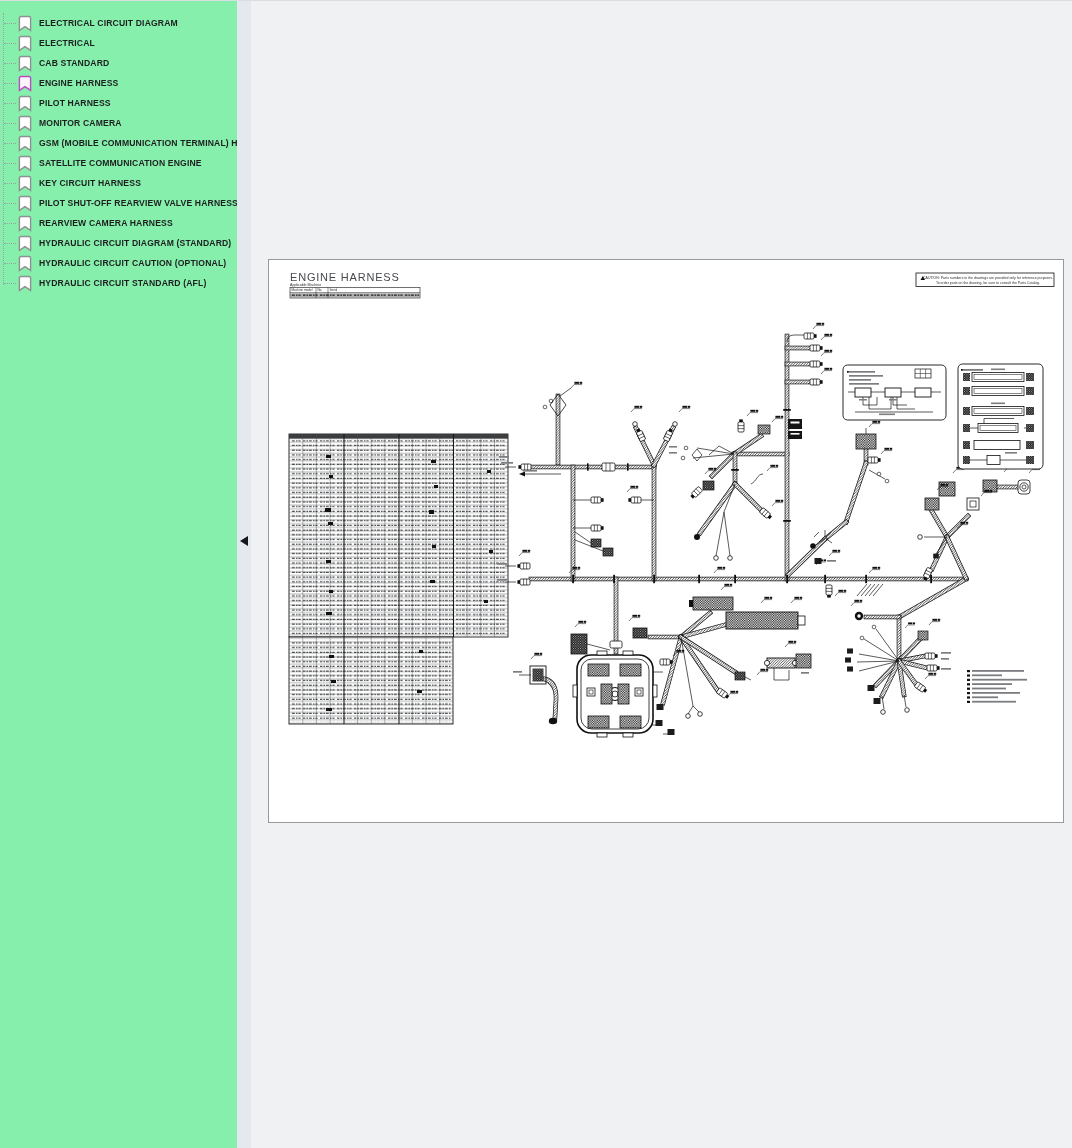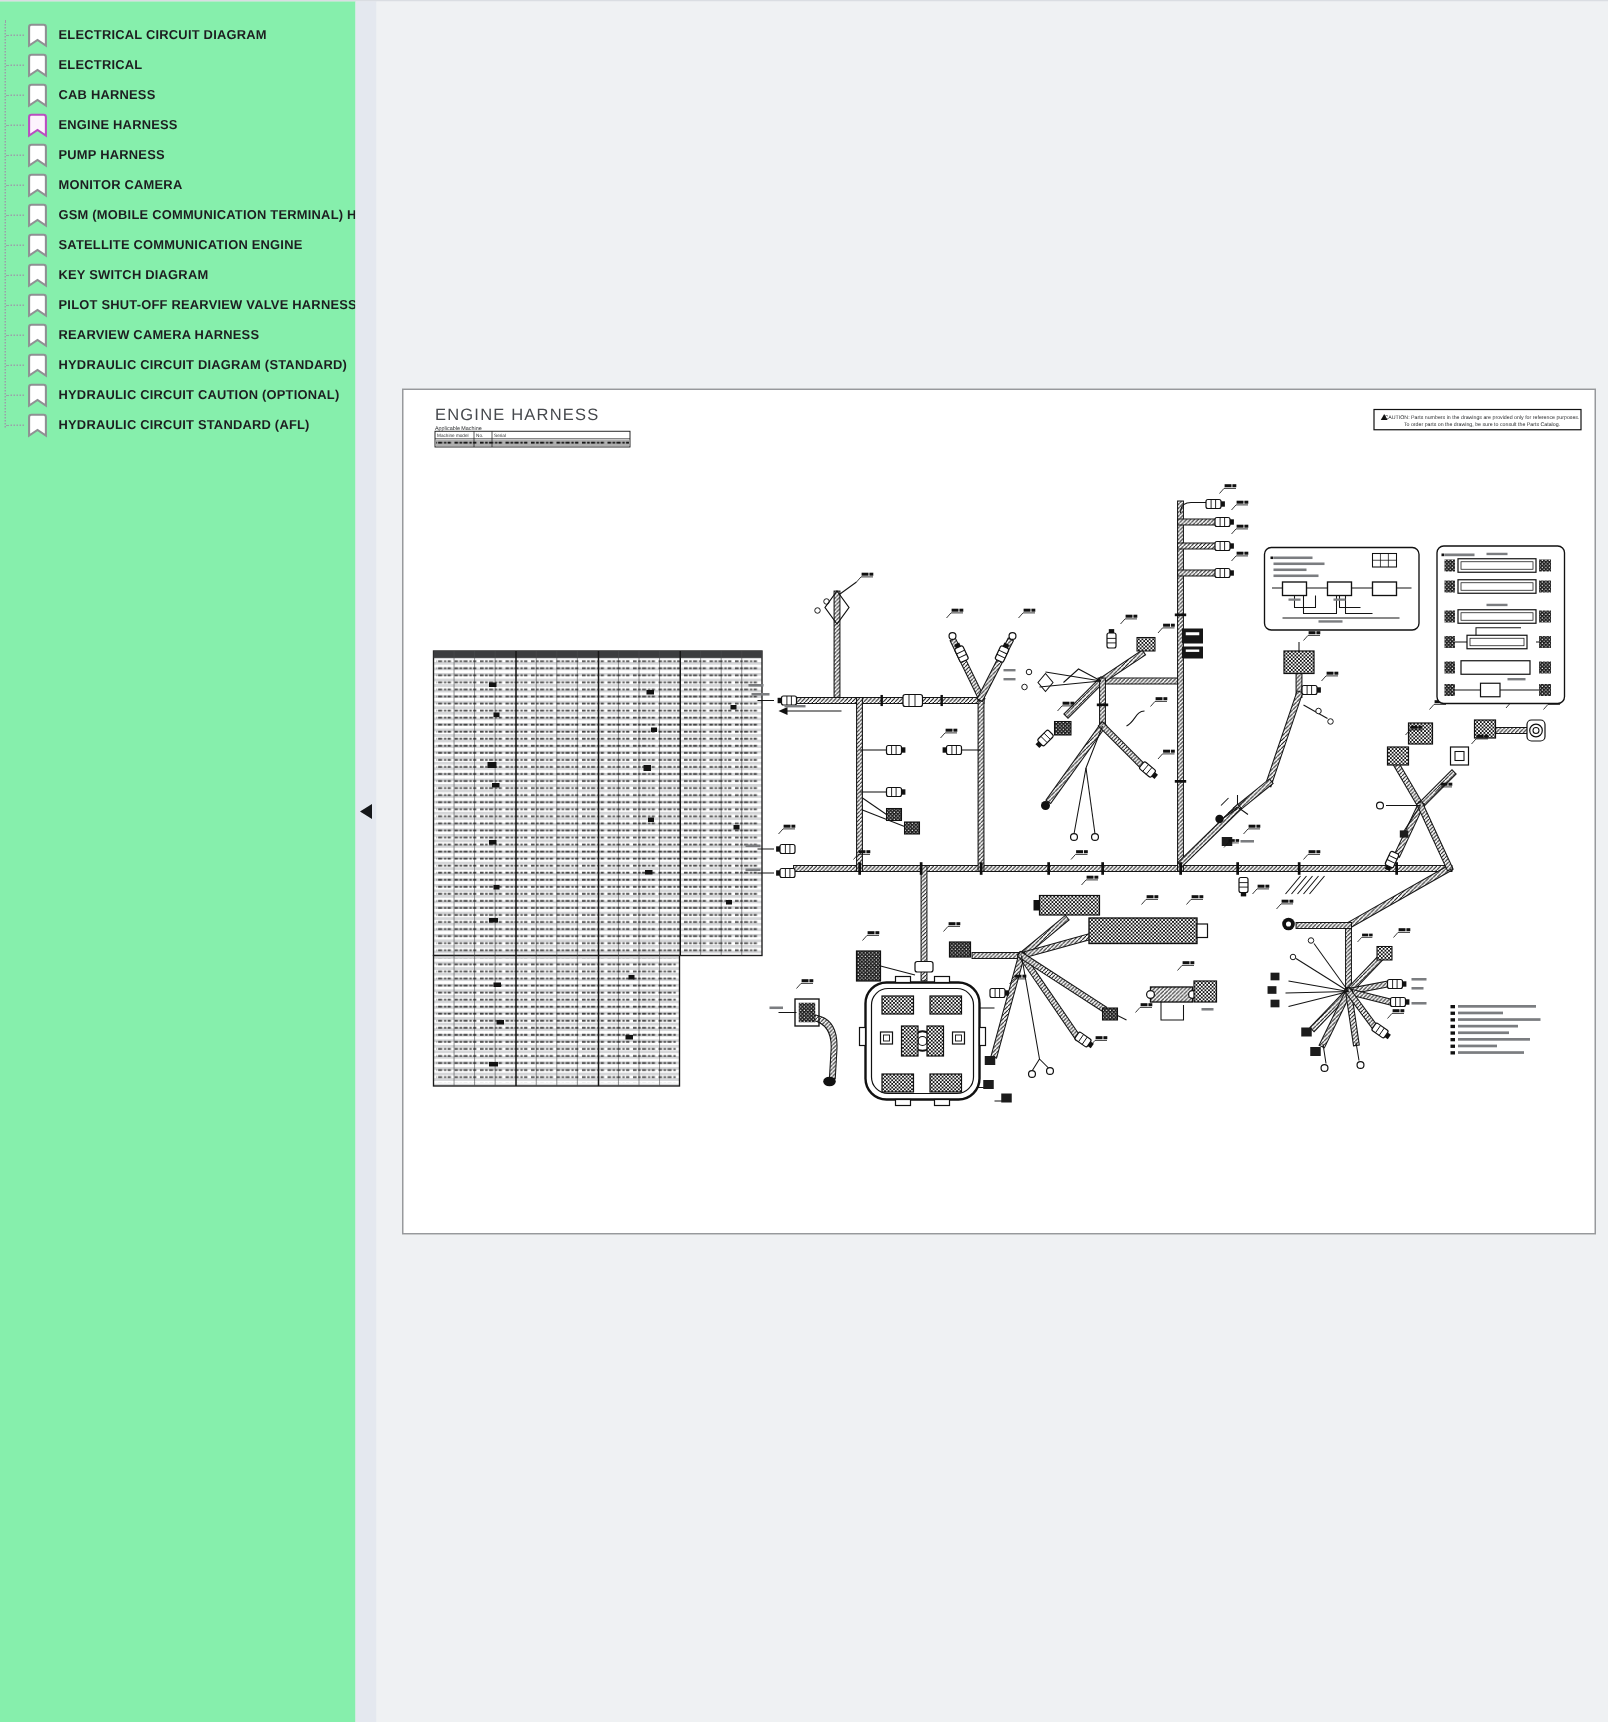--- a/index.html
+++ b/index.html
@@ -79,35 +79,35 @@
         <svg class="bm-ico" viewBox="0 0 14 17">
           <path d="M3 1.5 H11 Q12.6 1.5 12.6 3.1 V15.4 L7 11.6 L1.4 15.4 V3.1 Q1.4 1.5 3 1.5 Z"></path>
         </svg>
         <span class="bm-label">ELECTRICAL</span>
       </div>
     <div class="bm-row">
         <span class="bm-stub"></span>
         <svg class="bm-ico" viewBox="0 0 14 17">
           <path d="M3 1.5 H11 Q12.6 1.5 12.6 3.1 V15.4 L7 11.6 L1.4 15.4 V3.1 Q1.4 1.5 3 1.5 Z"></path>
         </svg>
-        <span class="bm-label">CAB HARNESS</span>
+        <span class="bm-label">CAB STANDARD</span>
       </div>
     <div class="bm-row selected">
         <span class="bm-stub"></span>
         <svg class="bm-ico" viewBox="0 0 14 17">
           <path d="M3 1.5 H11 Q12.6 1.5 12.6 3.1 V15.4 L7 11.6 L1.4 15.4 V3.1 Q1.4 1.5 3 1.5 Z"></path>
         </svg>
         <span class="bm-label">ENGINE HARNESS</span>
       </div>
     <div class="bm-row">
         <span class="bm-stub"></span>
         <svg class="bm-ico" viewBox="0 0 14 17">
           <path d="M3 1.5 H11 Q12.6 1.5 12.6 3.1 V15.4 L7 11.6 L1.4 15.4 V3.1 Q1.4 1.5 3 1.5 Z"></path>
         </svg>
-        <span class="bm-label">PUMP HARNESS</span>
+        <span class="bm-label">PILOT HARNESS</span>
       </div>
     <div class="bm-row">
         <span class="bm-stub"></span>
         <svg class="bm-ico" viewBox="0 0 14 17">
           <path d="M3 1.5 H11 Q12.6 1.5 12.6 3.1 V15.4 L7 11.6 L1.4 15.4 V3.1 Q1.4 1.5 3 1.5 Z"></path>
         </svg>
         <span class="bm-label">MONITOR CAMERA</span>
       </div>
     <div class="bm-row">
         <span class="bm-stub"></span>
@@ -121,21 +121,21 @@
         <svg class="bm-ico" viewBox="0 0 14 17">
           <path d="M3 1.5 H11 Q12.6 1.5 12.6 3.1 V15.4 L7 11.6 L1.4 15.4 V3.1 Q1.4 1.5 3 1.5 Z"></path>
         </svg>
         <span class="bm-label">SATELLITE COMMUNICATION ENGINE</span>
       </div>
     <div class="bm-row">
         <span class="bm-stub"></span>
         <svg class="bm-ico" viewBox="0 0 14 17">
           <path d="M3 1.5 H11 Q12.6 1.5 12.6 3.1 V15.4 L7 11.6 L1.4 15.4 V3.1 Q1.4 1.5 3 1.5 Z"></path>
         </svg>
-        <span class="bm-label">KEY SWITCH DIAGRAM</span>
+        <span class="bm-label">KEY CIRCUIT HARNESS</span>
       </div>
     <div class="bm-row">
         <span class="bm-stub"></span>
         <svg class="bm-ico" viewBox="0 0 14 17">
           <path d="M3 1.5 H11 Q12.6 1.5 12.6 3.1 V15.4 L7 11.6 L1.4 15.4 V3.1 Q1.4 1.5 3 1.5 Z"></path>
         </svg>
         <span class="bm-label">PILOT SHUT-OFF REARVIEW VALVE HARNESS</span>
       </div>
     <div class="bm-row">
         <span class="bm-stub"></span>

